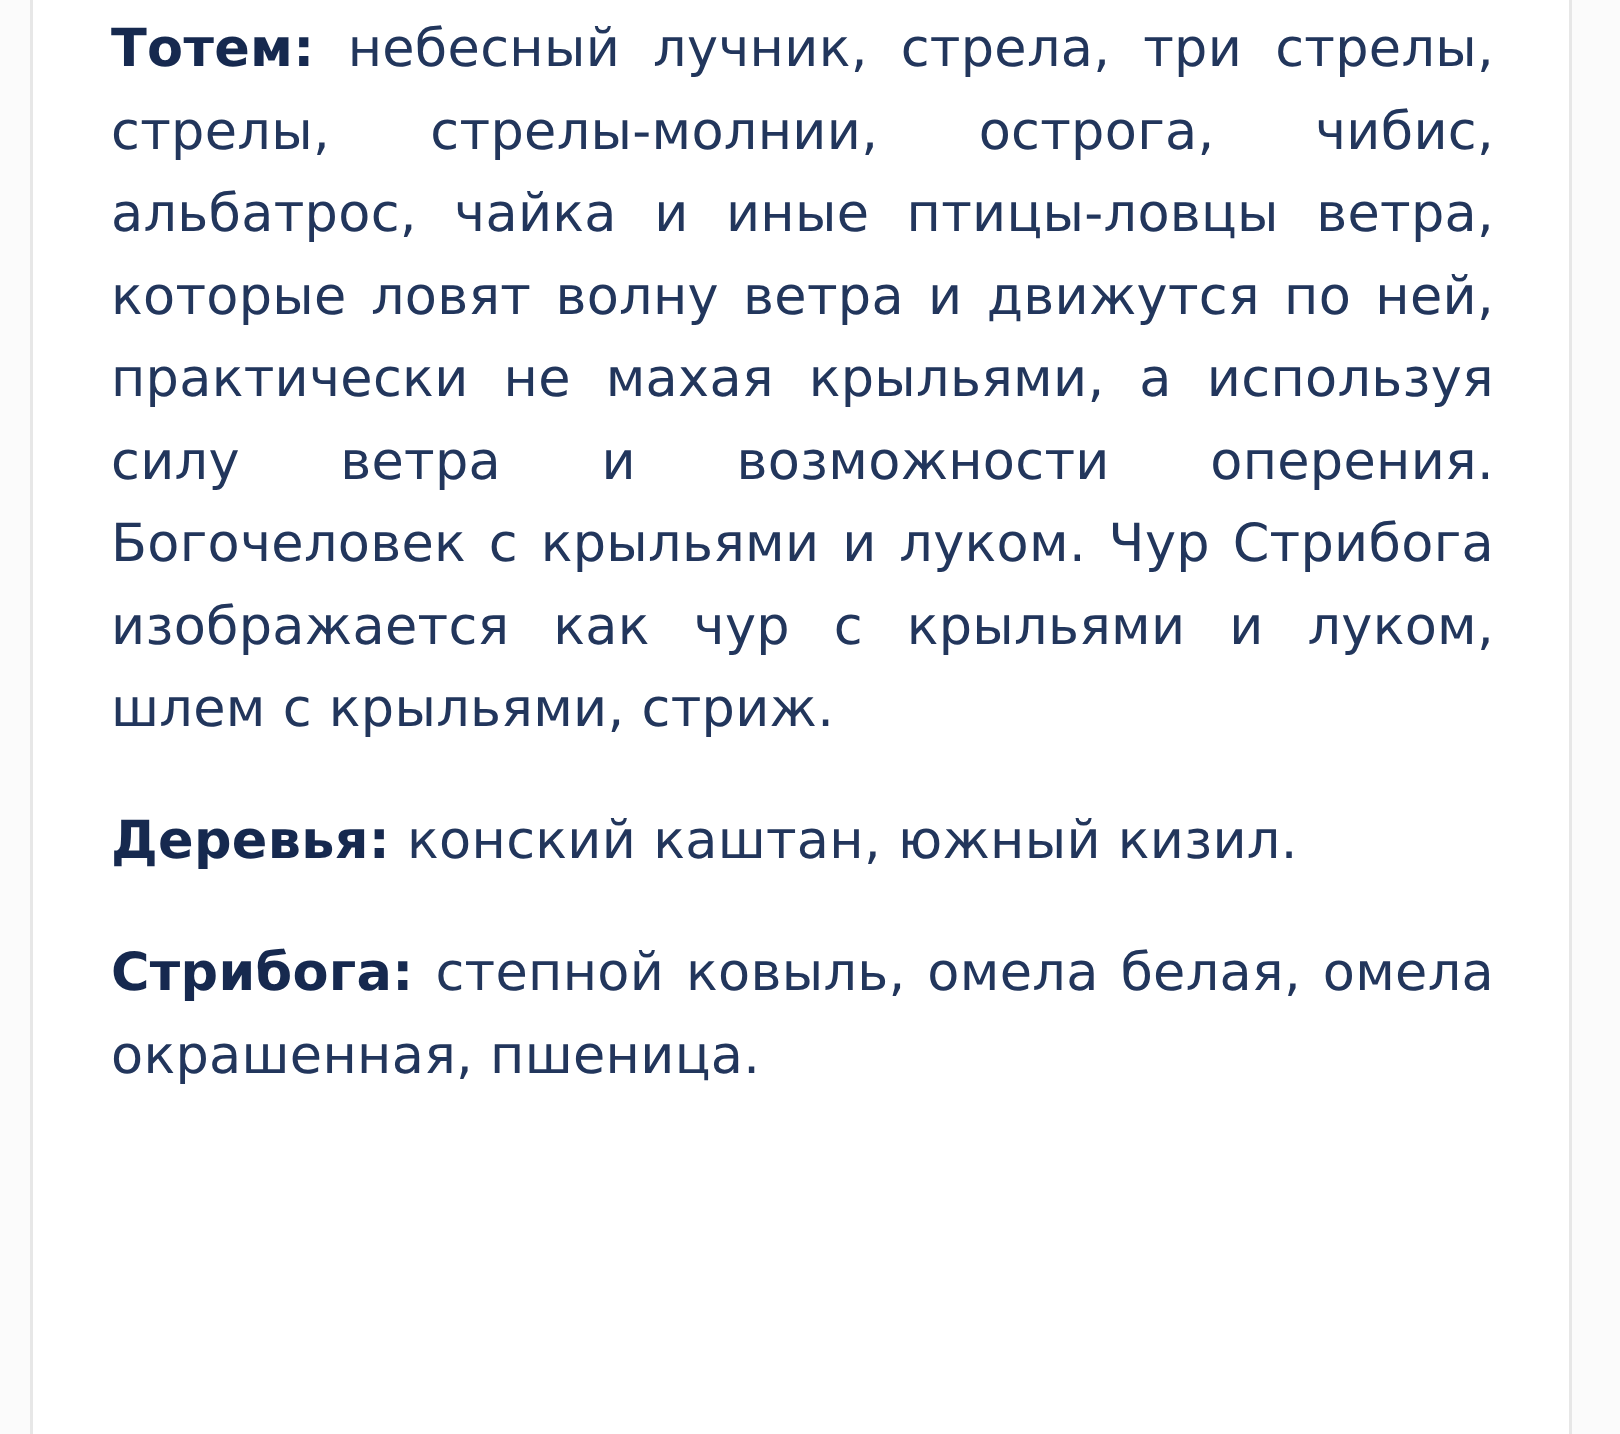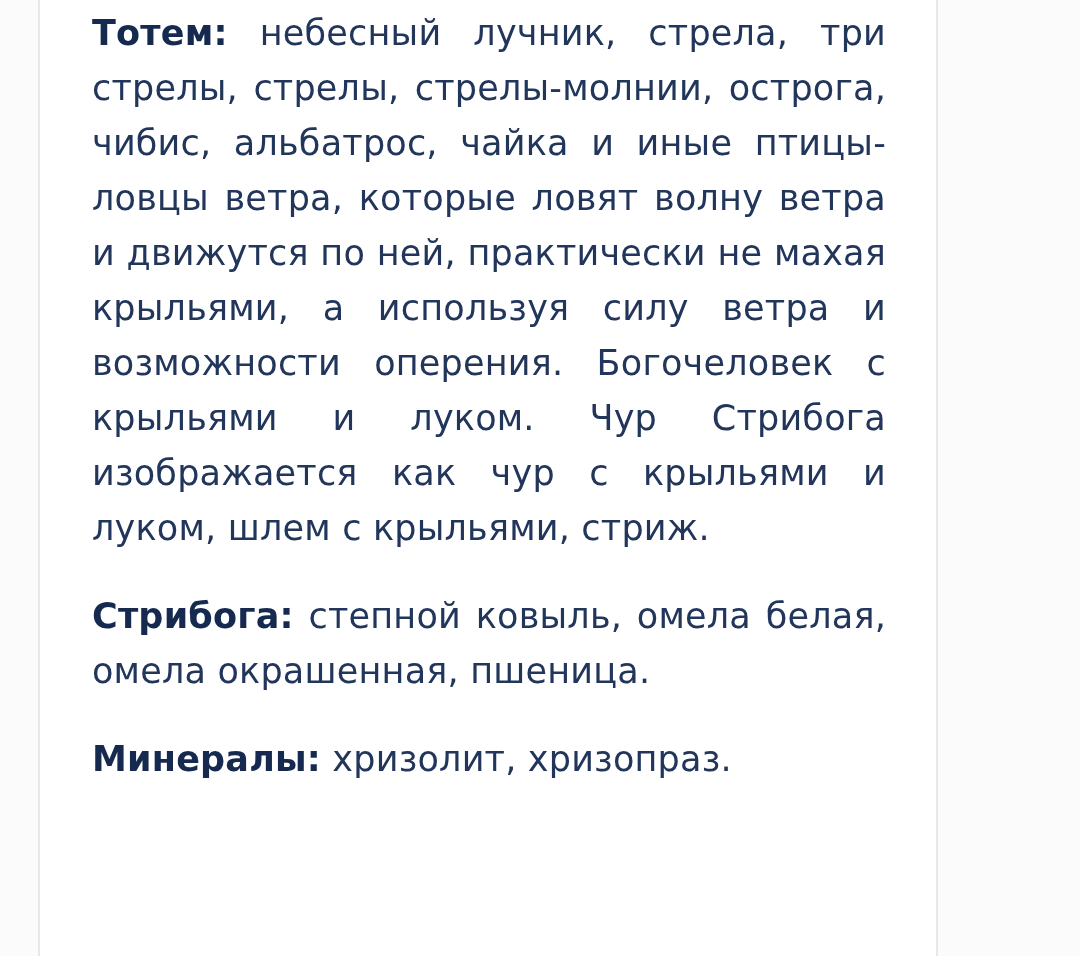--- a/index.html
+++ b/index.html
@@ -17,22 +17,22 @@
   body {
     width: 1080px;
     height: 956px;
     background: var(--page-bg);
     overflow: hidden;
     font-family: "DejaVu Sans", "Liberation Sans", sans-serif;
   }
   .content-card {
     position: absolute;
     top: 0;
-    left: 38px;
-    width: 900px;
+    left: 20px;
+    width: 1028px;
     height: 956px;
     background: var(--card-bg);
     border-left: 2px solid var(--border-color);
     border-right: 2px solid var(--border-color);
     padding: 6px 50px 5px 52px;
     overflow: hidden;
   }
   .section-paragraph {
     margin: 0 0 33px 0;
     font-size: 35px;
@@ -46,19 +46,19 @@
     color: var(--label-color);
   }
 </style>
 </head>
 <body>
 
 <div class="content-card">
 
   <p class="section-paragraph"><span class="section-label">Тотем:</span> <span>небесный лучник, стрела, три стрелы, стрелы, стрелы-молнии, острога, чибис, альбатрос, чайка и иные птицы-ловцы ветра, которые ловят волну ветра и движутся по ней, практически не махая крыльями, а используя силу ветра и возможности оперения. Богочеловек с крыльями и луком. Чур Стрибога изображается как чур с крыльями и луком, шлем с крыльями, стриж.</span></p>
 
+  <p class="section-paragraph"><span class="section-label">Деревья:</span> <span>конский каштан, южный кизил.</span></p>
 
 
   <p class="section-paragraph"><span class="section-label">Стрибога:</span> <span>степной ковыль, омела белая, омела окрашенная, пшеница.</span></p>
 
-  <p class="section-paragraph"><span class="section-label">Минералы:</span> <span>хризолит, хризопраз.</span></p>
 
 </div>
 
 </body></html>

